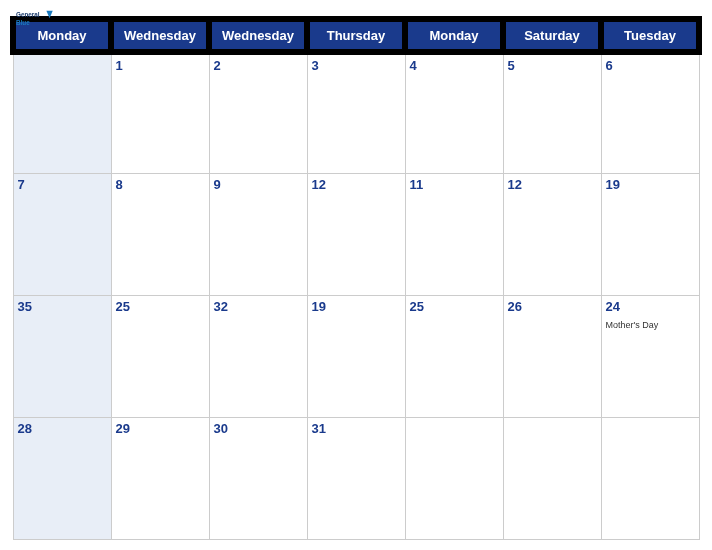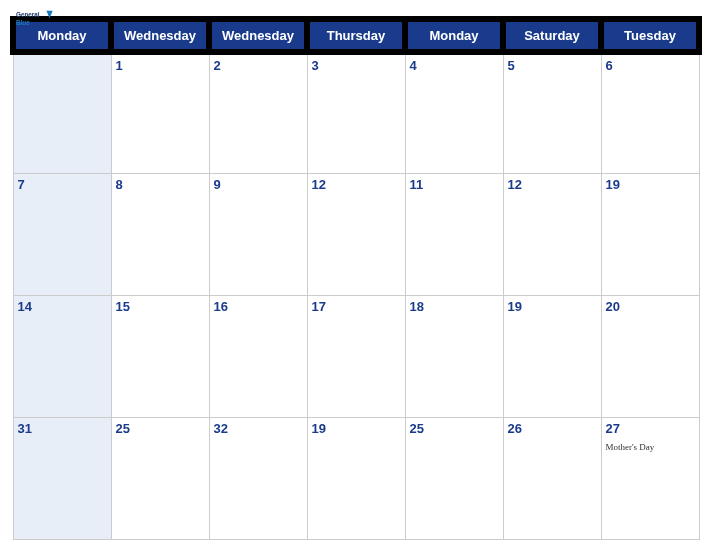--- a/index.html
+++ b/index.html
@@ -85,21 +85,20 @@
       font-size: 13px;
       font-weight: bold;
       color: #1a3a8c;
       display: block;
     }
 
     .event-label {
       font-size: 9px;
       color: #333;
       margin-top: 16px;
-      font-family: Liberation Serif, serif;
     }
 
     .empty-cell {
       background: #fff;
     }
 
     
     .week-row td:first-child {
       background-color: #e8eef7;
     }
@@ -172,57 +171,51 @@
           </td>
           <td>
             <span class="date-num">12</span>
           </td>
           <td>
             <span class="date-num">19</span>
           </td>
         </tr>
         <tr class="week-row">
           <td>
-            <span class="date-num">14</span>
-          </td>
-          <td>
-            <span class="date-num">15</span>
-          </td>
-          <td>
-            <span class="date-num">16</span>
-          </td>
-          <td>
-            <span class="date-num">17</span>
-          </td>
-          <td>
-            <span class="date-num">18</span>
+            <span class="date-num">35</span>
+          </td>
+          <td>
+            <span class="date-num">25</span>
+          </td>
+          <td>
+            <span class="date-num">32</span>
           </td>
           <td>
             <span class="date-num">19</span>
           </td>
           <td>
-            <span class="date-num">20</span>
-          </td>
+            <span class="date-num">25</span>
+          </td>
+          <td>
+            <span class="date-num">26</span>
+          </td>
+          <td><span class="date-num">24</span><span class="event-label">Mother's Day</span></td>
         </tr>
         <tr class="week-row">
           <td>
+            <span class="date-num">28</span>
+          </td>
+          <td>
+            <span class="date-num">29</span>
+          </td>
+          <td>
+            <span class="date-num">30</span>
+          </td>
+          <td>
             <span class="date-num">31</span>
           </td>
-          <td>
-            <span class="date-num">25</span>
-          </td>
-          <td>
-            <span class="date-num">32</span>
-          </td>
-          <td>
-            <span class="date-num">19</span>
-          </td>
-          <td>
-            <span class="date-num">25</span>
-          </td>
-          <td>
-            <span class="date-num">26</span>
-          </td>
-          <td><span class="date-num">27</span><span class="event-label">Mother's Day</span></td>
+          <td class="empty-cell"></td>
+          <td class="empty-cell"></td>
+          <td class="empty-cell"></td>
         </tr>
       </tbody>
   </table>
 </div>
 
 </body></html>

